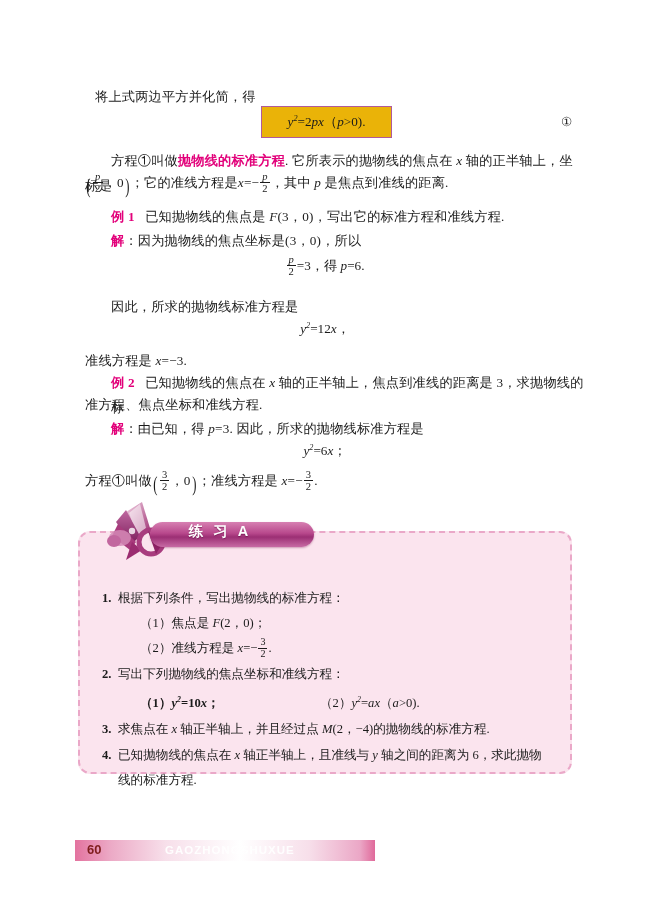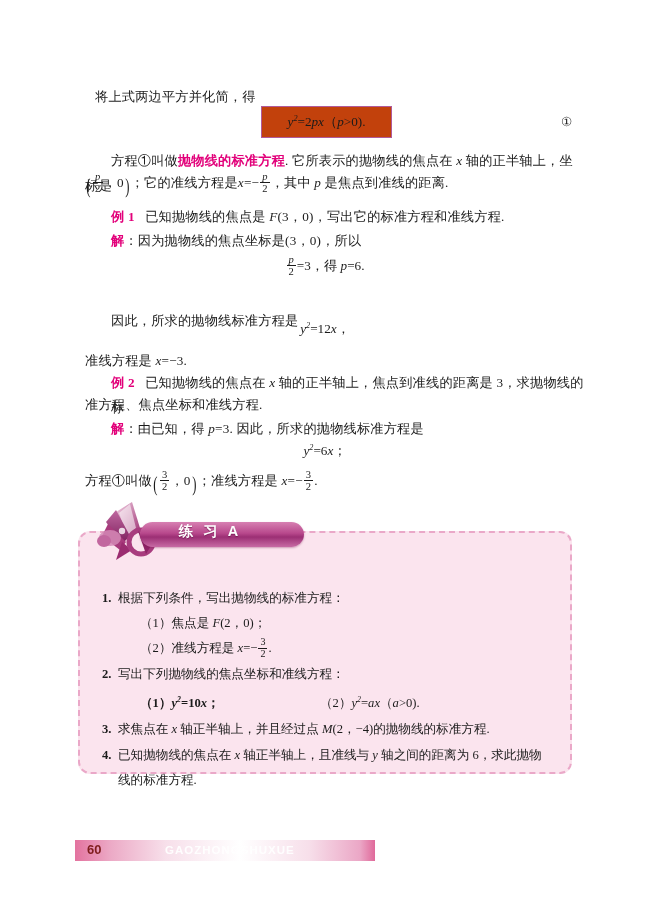--- a/index.html
+++ b/index.html
@@ -64,42 +64,42 @@
   
   .disp{
     position:absolute;width:650px;text-align:center;
     font-size:13.2px;
   }
 
   
   .eqbox{
     position:absolute;left:261px;top:106px;
     width:131px;height:32px;
-    background:#c2410c;
+    background:#eab308;
     border:1.6px solid #b05a9b;
     box-sizing:border-box;
     display:flex;align-items:center;justify-content:center;
     font-size:13.2px;
   }
   .eqnum{
     position:absolute;left:561px;top:114px;
     font-size:12.5px;color:#1b1b1b;
   }
 
   
   .exbox{
     position:absolute;left:78px;top:531px;
     width:494px;height:243px;
     background:#fbe4ee;
     border:2.2px dashed #eaa8c8;
     border-radius:12px;
     box-sizing:border-box;
   }
   .ex-banner{
-    position:absolute;left:114px;top:519px;
+    position:absolute;left:124px;top:519px;
     width:190px;height:30px;
   }
   .ex-pill{
     position:absolute;left:26px;top:3px;width:164px;height:25px;
     border-radius:13px;
     background:linear-gradient(to bottom,#d780b2 0%,#b8488c 45%,#9c2f74 60%,#c76aa4 100%);
     box-shadow:0 1px 2px rgba(120,20,80,.35);
   }
   .ex-pill-label{
     position:absolute;left:0;top:0;width:164px;height:25px;
@@ -170,21 +170,21 @@
     </div>
 
     <div class="para" style="left:111px;top:228px;width:480px;">
       <span class="magenta">解</span><span>：因为抛物线的焦点坐标是(3，0)，所以</span>
     </div>
 
     <div class="disp" style="top:254px;">
       <span class="frac"><span class="num mi">p</span><span class="den">2</span></span>=3，得&nbsp;<span class="mi">p</span>=6.
     </div>
 
-    <div class="para indent" style="left:85px;top:308px;width:480px;">因此，所求的抛物线标准方程是</div>
+    <div class="para indent" style="left:85px;top:294px;width:480px;">因此，所求的抛物线标准方程是</div>
 
     <div class="disp" style="top:320px;">
       <span class="mi">y</span><sup class="exp">2</sup>=12<span class="mi">x</span>，
     </div>
 
     <div class="para" style="left:85px;top:348px;width:480px;">准线方程是 <span class="mi">x</span>=−3.</div>
 
     <div class="para" style="left:111px;top:370px;width:478px;">
       <span class="magenta">例 2</span>
       &nbsp;&nbsp;<span>已知抛物线的焦点在 <span class="mi">x</span> 轴的正半轴上，焦点到准线的距离是 3，求抛物线的标</span>

